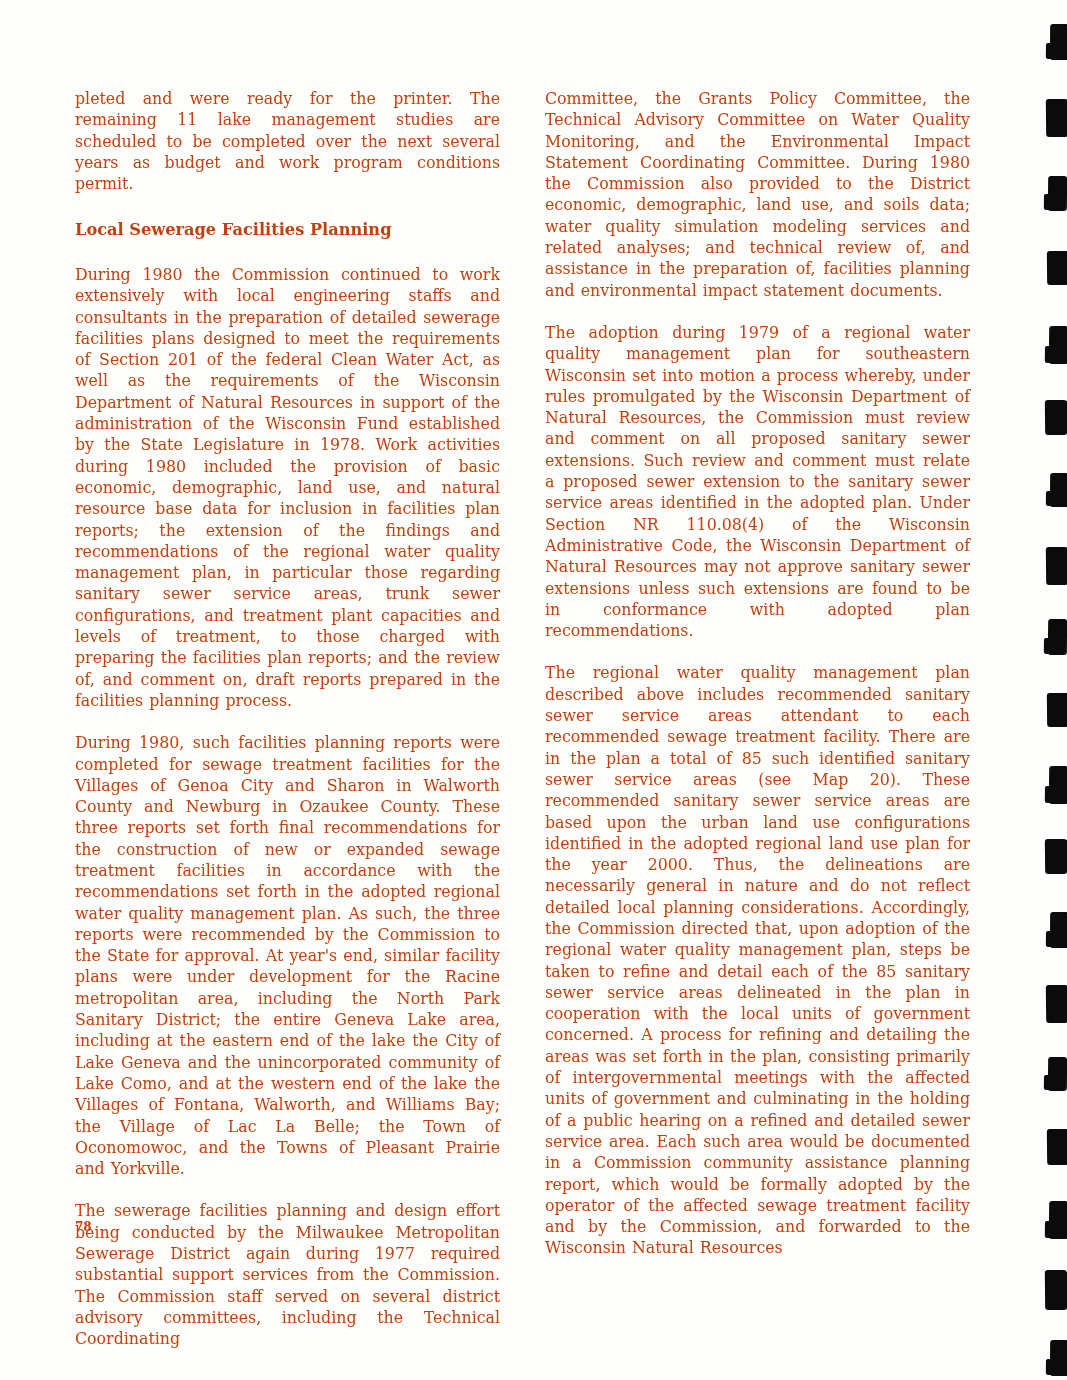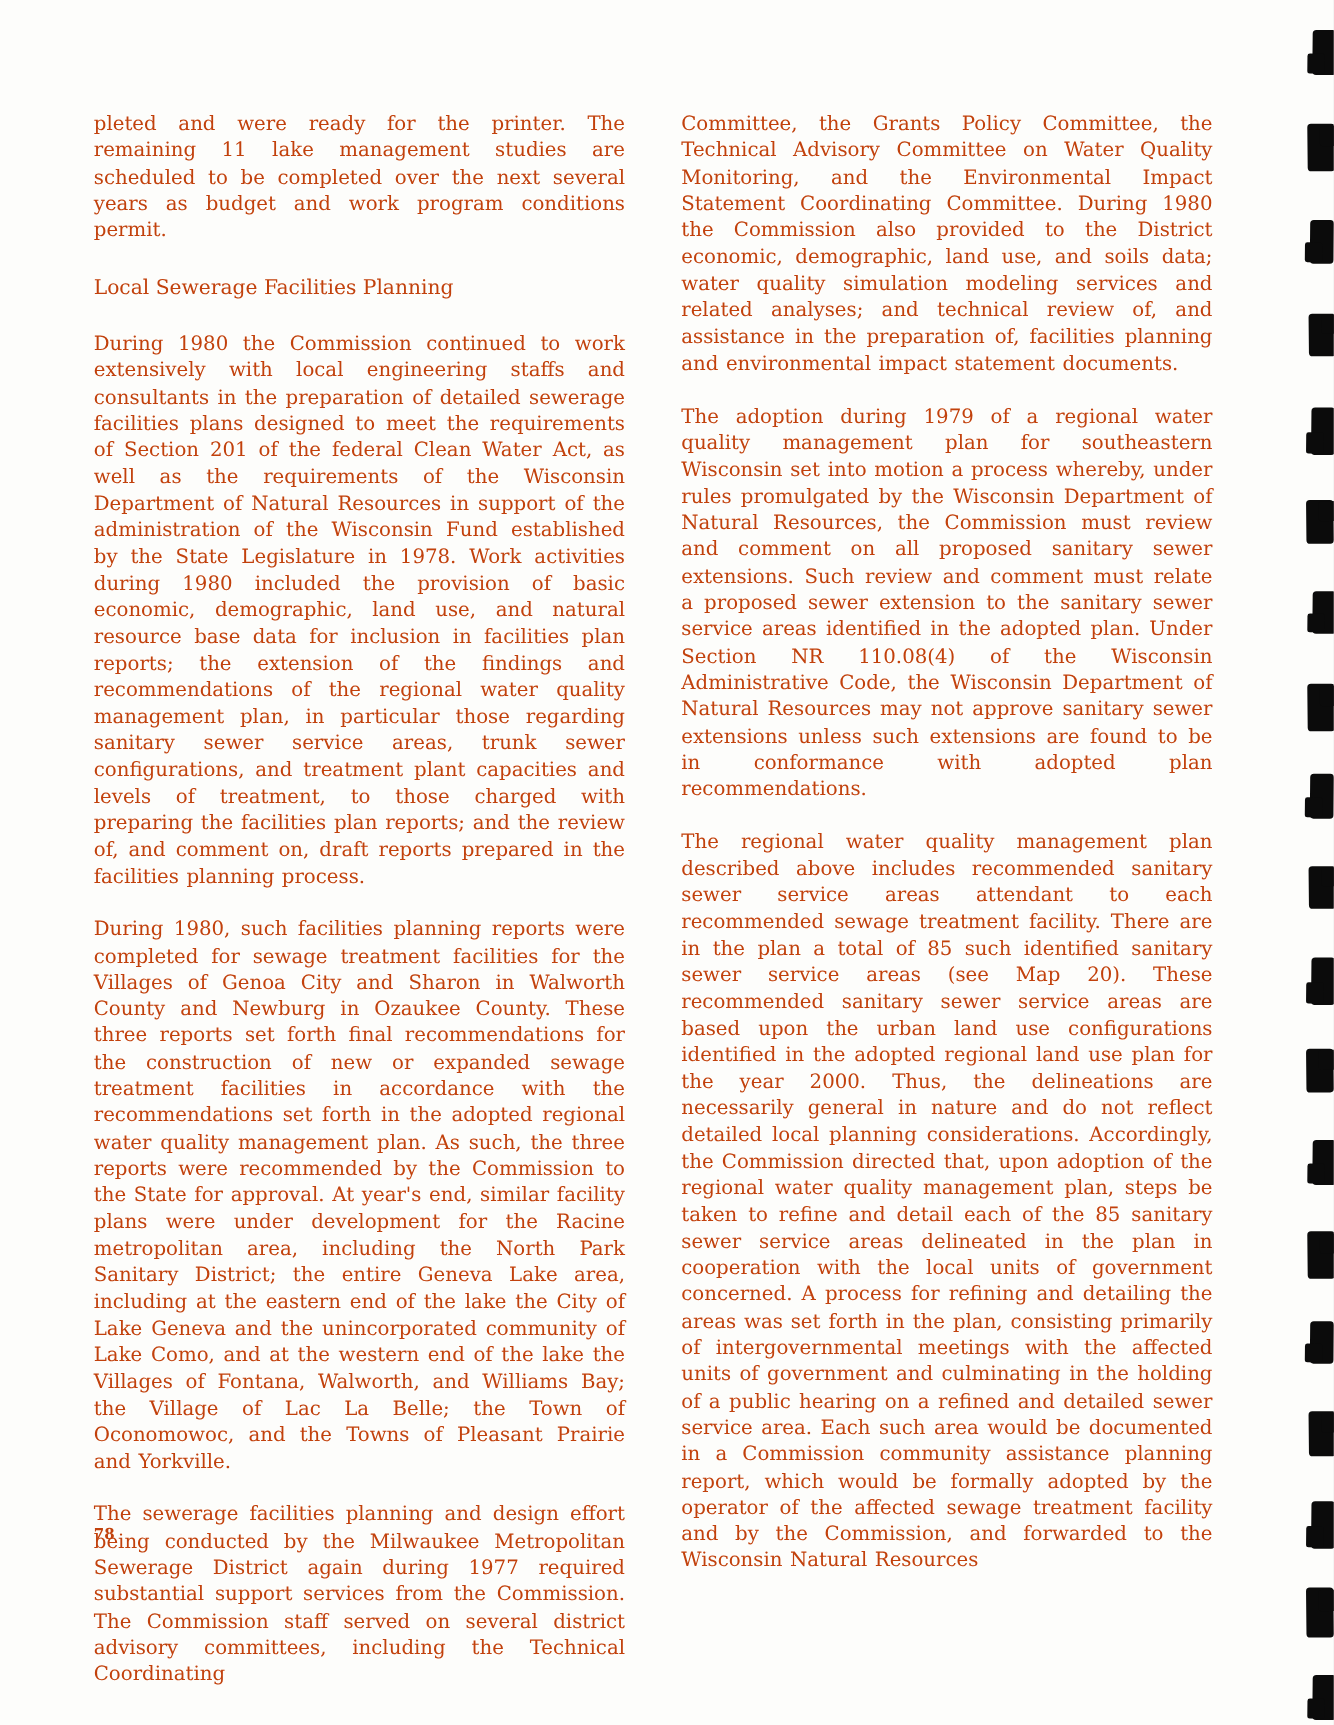--- a/index.html
+++ b/index.html
@@ -32,21 +32,21 @@
     margin: 0 0 21px 0;
     font-size: 15.8px;
     line-height: 21.3px;
     text-align: justify;
     word-spacing: 1px;
   }
   .heading {
     margin: 25px 0 23px 0;
     font-size: 16.2px;
     line-height: 21.5px;
-    font-weight: normal;
+    font-weight: bold;
     white-space: pre-line;
     text-align: left;
   }
   .page-number {
     position: absolute;
     left: 75px;
     top: 1220px;
     font-size: 12px;
     font-weight: bold;
   }

